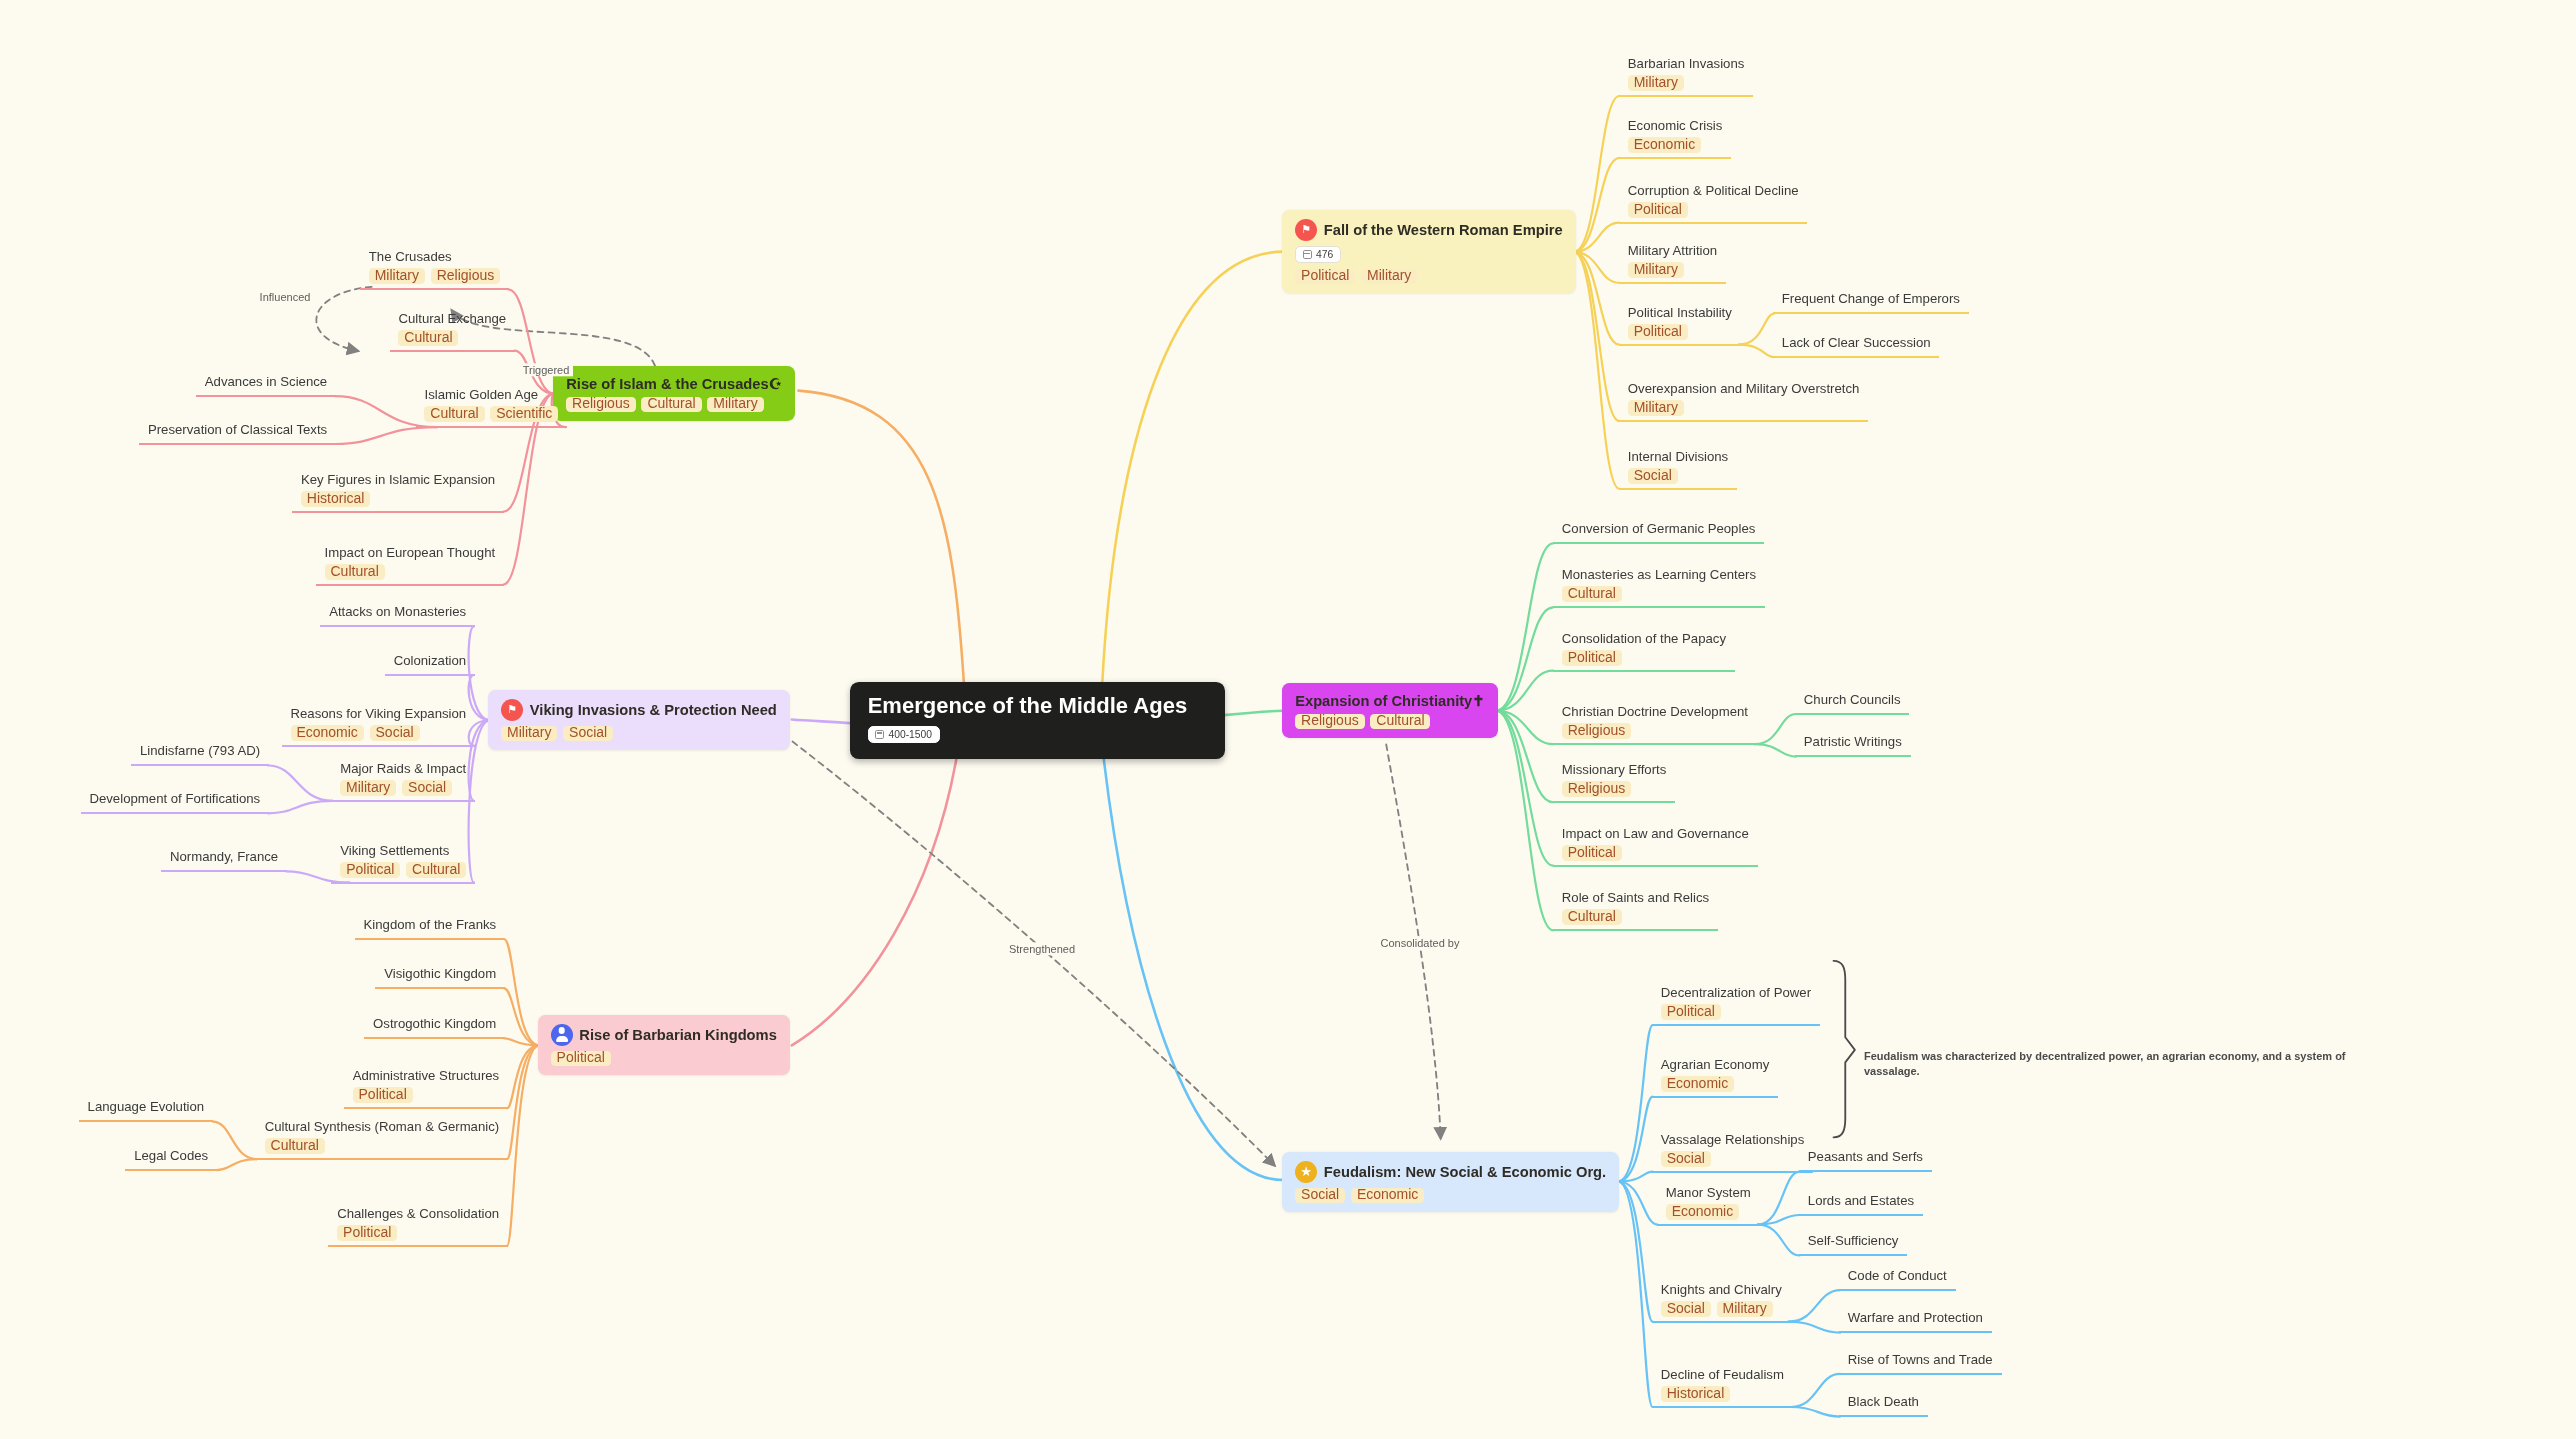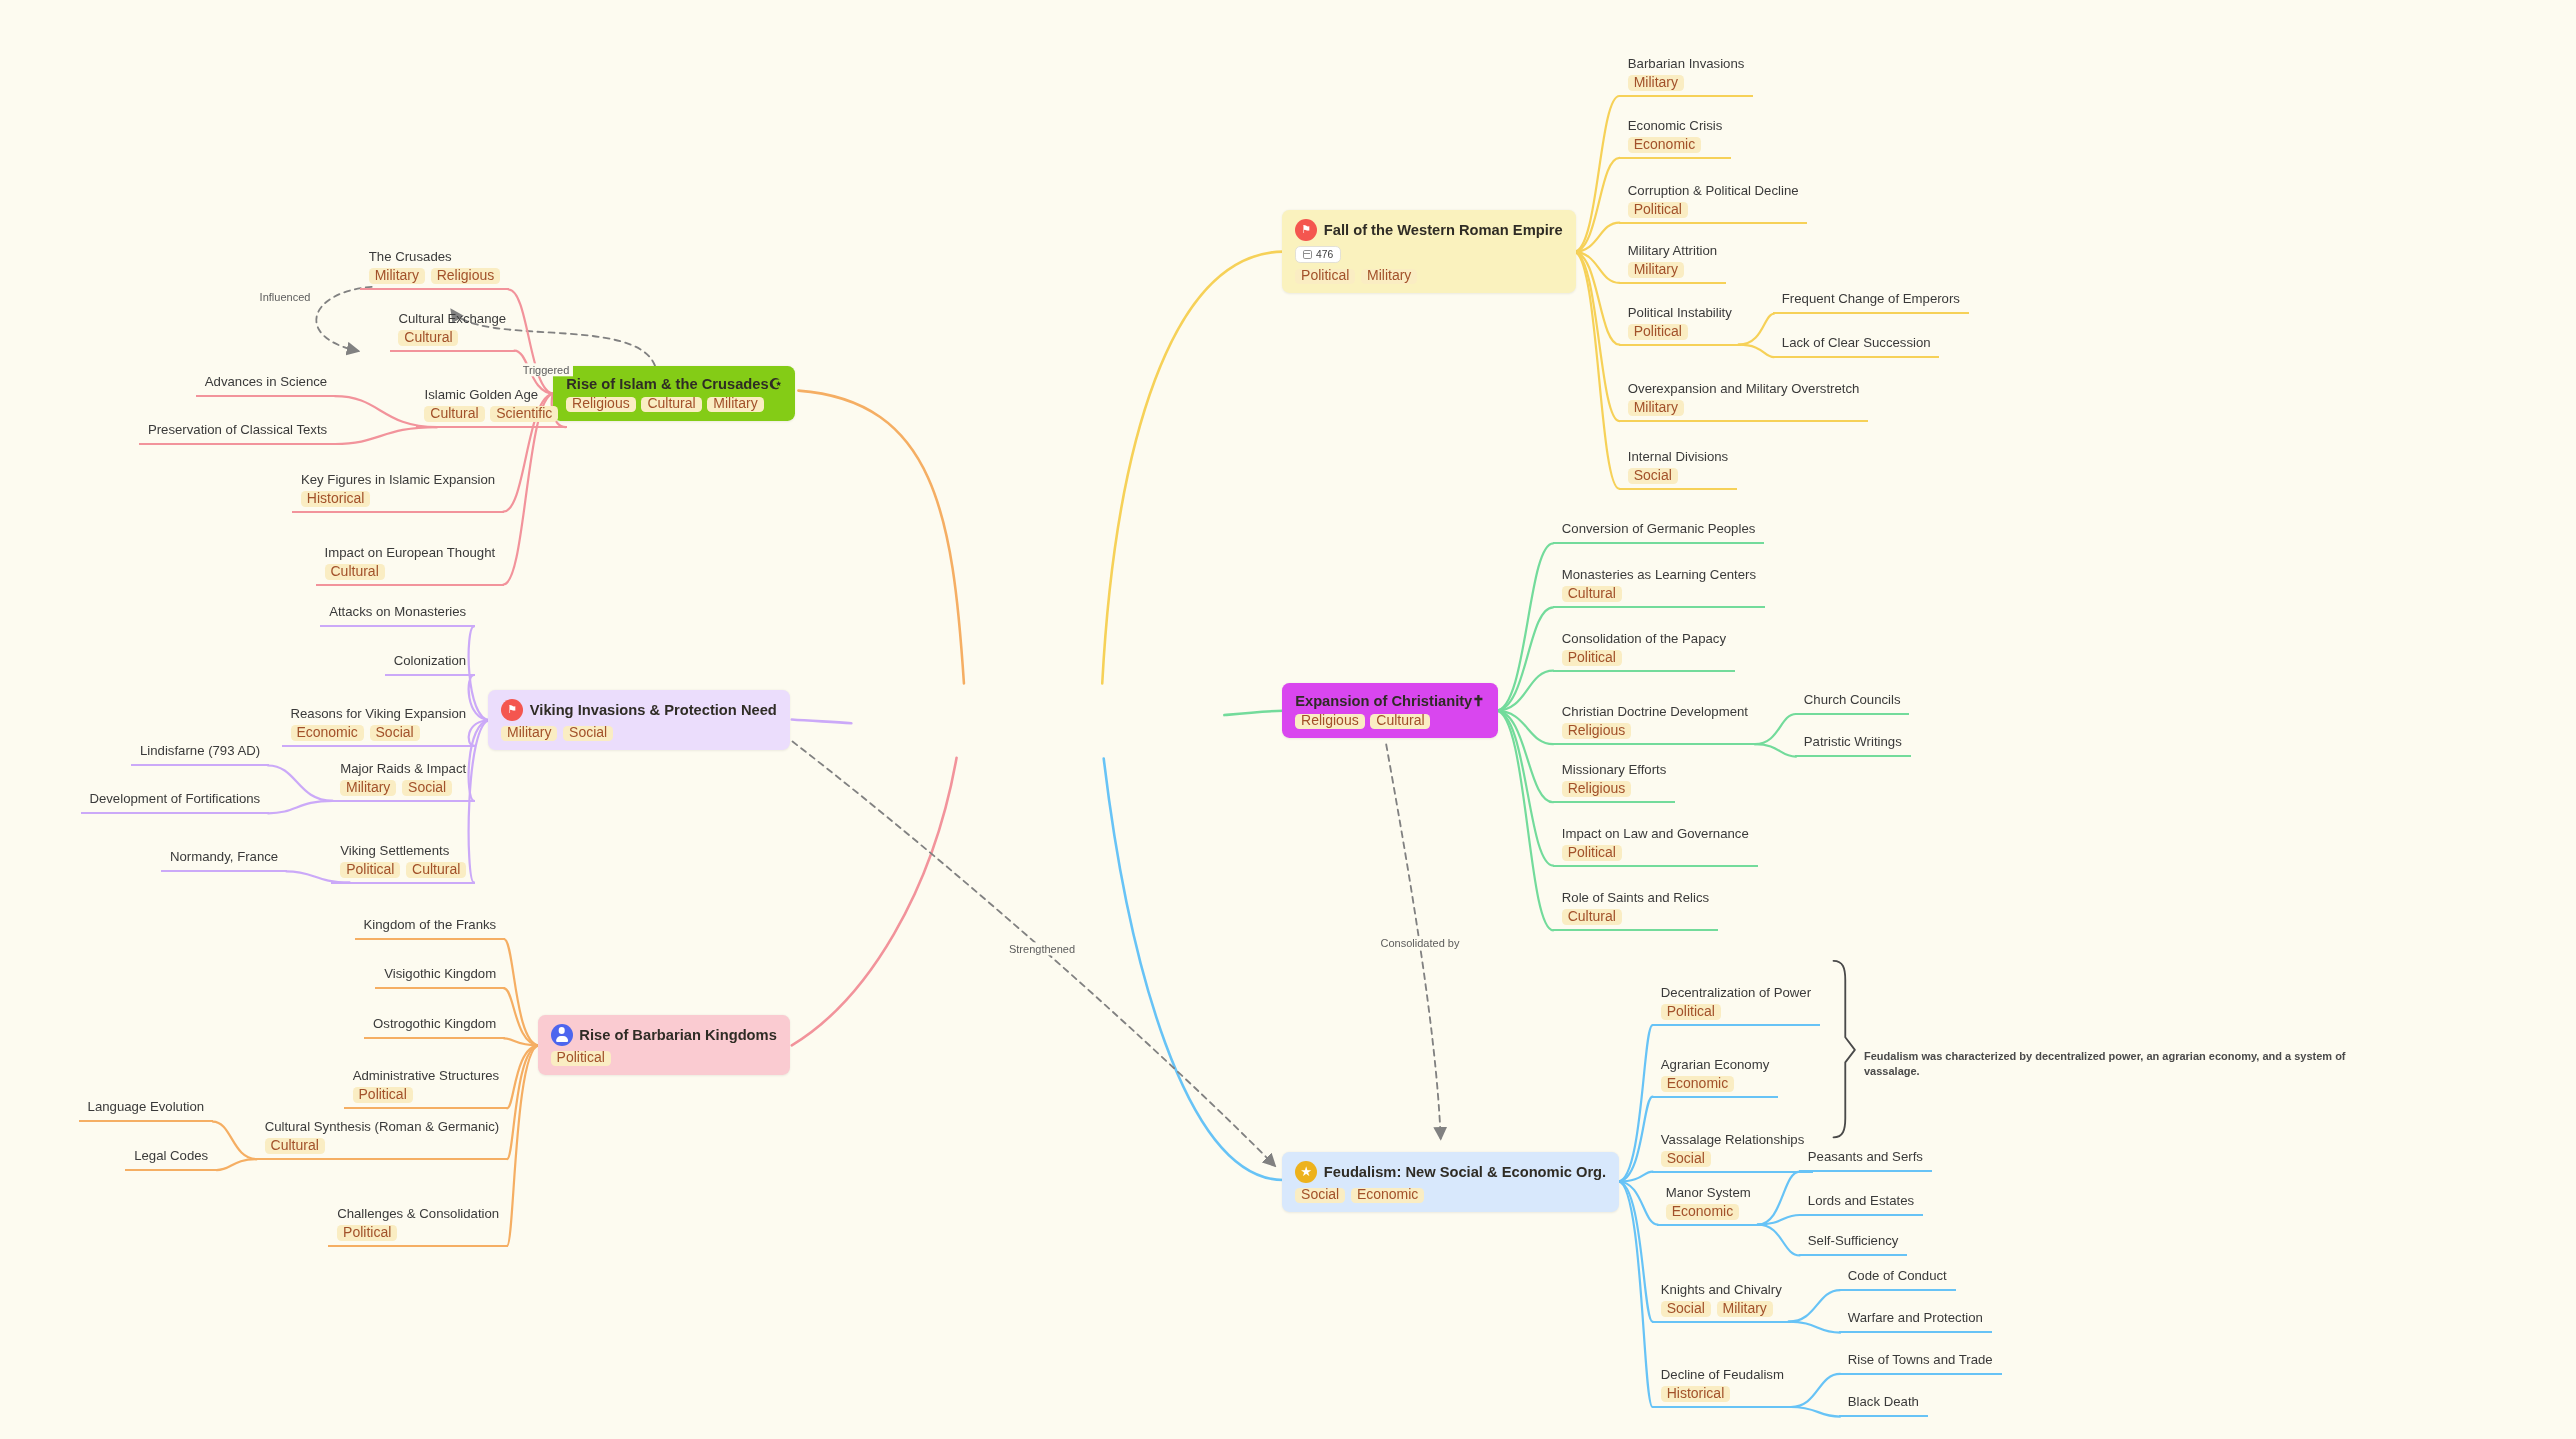--- a/index.html
+++ b/index.html
@@ -107,20 +107,27 @@
         <path d="M 733 1421 C 699 1421, 699 1343.5, 685 1343.5" stroke="#F5AE63" stroke-width="3" fill="none" stroke-linecap="round" stroke-linejoin="round"></path>
         <path d="M 733 1421 C 699 1421, 699 1411.5, 685 1411.5" stroke="#F5AE63" stroke-width="3" fill="none" stroke-linecap="round" stroke-linejoin="round"></path>
         <path d="M 733 1421 C 699 1421, 699 1506.5, 689 1506.5" stroke="#F5AE63" stroke-width="3" fill="none" stroke-linecap="round" stroke-linejoin="round"></path>
         <path d="M 733 1421 C 699 1421, 699 1575.5, 689 1575.5" stroke="#F5AE63" stroke-width="3" fill="none" stroke-linecap="round" stroke-linejoin="round"></path>
         <path d="M 349 1575.5 C 315 1575.5, 315 1524.5, 289 1524.5" stroke="#F5AE63" stroke-width="3" fill="none" stroke-linecap="round" stroke-linejoin="round"></path>
         <path d="M 349 1575.5 C 315 1575.5, 315 1590.5, 294 1590.5" stroke="#F5AE63" stroke-width="3" fill="none" stroke-linecap="round" stroke-linejoin="round"></path>
         <path d="M 733 1421 C 699 1421, 699 1693.5, 689 1693.5" stroke="#F5AE63" stroke-width="3" fill="none" stroke-linecap="round" stroke-linejoin="round"></path>
       </g>
 </svg>
 
+<div class="cnode" id="node-central">
+  <div class="ctitle">Emergence of the Middle Ages</div>
+  <div class="pill">
+    <span class="cal"></span>
+    <span>400-1500</span>
+  </div>
+</div>
 
 <div class="bnode" id="node-fall" style="left: 1282px; top: 210px; background: rgb(250, 242, 190);">
   <div class="trow">
     <span class="badge flag">⚑</span>
     <span class="btitle">Fall of the Western Roman Empire</span>
   </div>
   <div class="pill">
     <span class="cal"></span>
     <span>476</span>
   </div>

